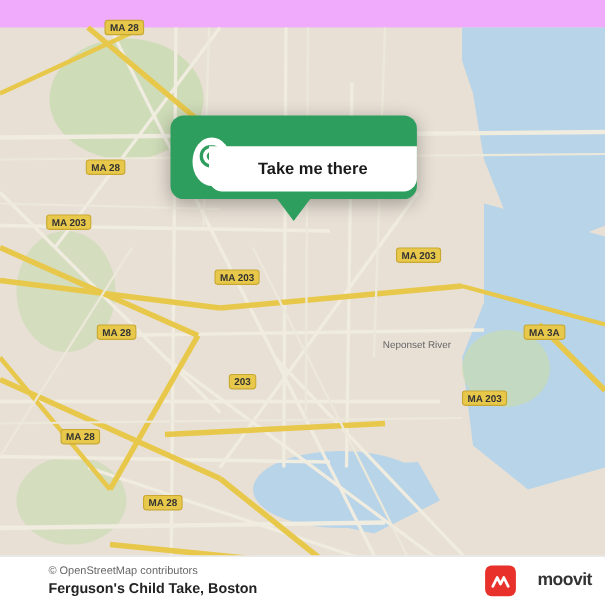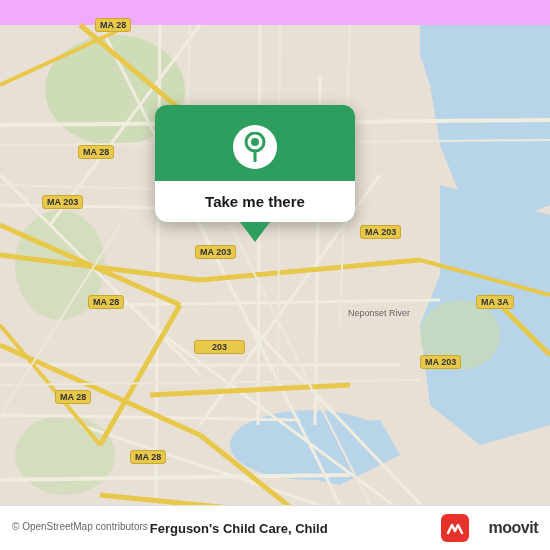--- a/index.html
+++ b/index.html
@@ -18,25 +18,25 @@
       position: relative;
       background-color: #f0abfc;
       overflow: hidden;
     }
 
     
     .popup-card {
       position: absolute;
       top: 100px;
       left: 150px;
-      width: 200px;
+      width: 224px;
       background: #2e9e5e;
       border-radius: 12px;
       display: flex;
-      flex-direction: column;
+      flex-direction: row;
       align-items: center;
       padding: 20px 20px 0 20px;
       box-shadow: 0 4px 16px rgba(0,0,0,0.3);
       z-index: 100;
     }
 
     .popup-card::after {
       content: '';
       position: absolute;
       bottom: -20px;
@@ -84,22 +84,23 @@
       padding: 8px 12px;
       display: flex;
       align-items: center;
       justify-content: space-between;
       border-top: 1px solid #ddd;
       z-index: 200;
     }
 
     .bottom-left {
       display: flex;
-      flex-direction: row;
+      flex-direction: column;
       gap: 2px;
+      margin-left: 32px;
     }
 
     .attribution {
       font-size: 10px;
       color: #666;
     }
 
     .location-name {
       font-size: 13px;
       font-weight: 600;
@@ -212,21 +213,21 @@
 
   <div id="road-labels" style="position:absolute;inset:0;pointer-events:none;z-index:10;">
   <div style="position: absolute; top: 18px; left: 95px; background: rgb(232, 200, 74); color: rgb(51, 51, 51); font-size: 9px; font-weight: bold; padding: 1px 4px; border-radius: 3px; border: 1px solid rgb(200, 168, 48); white-space: nowrap; font-family: Arial, sans-serif;">MA 28</div>
       <div style="position: absolute; top: 145px; left: 78px; background: rgb(232, 200, 74); color: rgb(51, 51, 51); font-size: 9px; font-weight: bold; padding: 1px 4px; border-radius: 3px; border: 1px solid rgb(200, 168, 48); white-space: nowrap; font-family: Arial, sans-serif;">MA 28</div>
       <div style="position: absolute; top: 295px; left: 88px; background: rgb(232, 200, 74); color: rgb(51, 51, 51); font-size: 9px; font-weight: bold; padding: 1px 4px; border-radius: 3px; border: 1px solid rgb(200, 168, 48); white-space: nowrap; font-family: Arial, sans-serif;">MA 28</div>
       <div style="position: absolute; top: 390px; left: 55px; background: rgb(232, 200, 74); color: rgb(51, 51, 51); font-size: 9px; font-weight: bold; padding: 1px 4px; border-radius: 3px; border: 1px solid rgb(200, 168, 48); white-space: nowrap; font-family: Arial, sans-serif;">MA 28</div>
       <div style="position: absolute; top: 450px; left: 130px; background: rgb(232, 200, 74); color: rgb(51, 51, 51); font-size: 9px; font-weight: bold; padding: 1px 4px; border-radius: 3px; border: 1px solid rgb(200, 168, 48); white-space: nowrap; font-family: Arial, sans-serif;">MA 28</div>
       <div style="position: absolute; top: 195px; left: 42px; background: rgb(232, 200, 74); color: rgb(51, 51, 51); font-size: 9px; font-weight: bold; padding: 1px 4px; border-radius: 3px; border: 1px solid rgb(200, 168, 48); white-space: nowrap; font-family: Arial, sans-serif;">MA 203</div>
       <div style="position: absolute; top: 245px; left: 195px; background: rgb(232, 200, 74); color: rgb(51, 51, 51); font-size: 9px; font-weight: bold; padding: 1px 4px; border-radius: 3px; border: 1px solid rgb(200, 168, 48); white-space: nowrap; font-family: Arial, sans-serif;">MA 203</div>
       <div style="position: absolute; top: 225px; left: 360px; background: rgb(232, 200, 74); color: rgb(51, 51, 51); font-size: 9px; font-weight: bold; padding: 1px 4px; border-radius: 3px; border: 1px solid rgb(200, 168, 48); white-space: nowrap; font-family: Arial, sans-serif;">MA 203</div>
-      <div style="position: absolute; top: 340px; left: 194px; background: rgb(232, 200, 74); color: rgb(51, 51, 51); font-size: 9px; font-weight: bold; padding: 1px 17px; border-radius: 3px; border: 1px solid rgb(200, 168, 48); white-space: nowrap; font-family: Arial, sans-serif;">203</div>
+      <div style="position: absolute; top: 340px; left: 208px; background: rgb(232, 200, 74); color: rgb(51, 51, 51); font-size: 9px; font-weight: bold; padding: 1px 4px; border-radius: 3px; border: 1px solid rgb(200, 168, 48); white-space: nowrap; font-family: Arial, sans-serif;">203</div>
       <div style="position: absolute; top: 295px; left: 476px; background: rgb(232, 200, 74); color: rgb(51, 51, 51); font-size: 9px; font-weight: bold; padding: 1px 4px; border-radius: 3px; border: 1px solid rgb(200, 168, 48); white-space: nowrap; font-family: Arial, sans-serif; text-align: right;">MA 3A</div>
       <div style="position: absolute; top: 355px; left: 420px; background: rgb(232, 200, 74); color: rgb(51, 51, 51); font-size: 9px; font-weight: bold; padding: 1px 4px; border-radius: 3px; border: 1px solid rgb(200, 168, 48); white-space: nowrap; font-family: Arial, sans-serif;">MA 203</div>
     </div>
 
   <div class="popup-card" style="top:105px; left:155px;">
     <div class="pin-icon">
       <svg width="24" height="30" viewBox="0 0 24 30" xmlns="http://www.w3.org/2000/svg">
         <circle cx="12" cy="10" r="9" fill="none" stroke="#2e9e5e" stroke-width="3"></circle>
         <circle cx="12" cy="10" r="4" fill="#2e9e5e"></circle>
         <line x1="12" y1="19" x2="12" y2="29" stroke="#2e9e5e" stroke-width="3" stroke-linecap="round"></line>
@@ -235,21 +236,21 @@
     <button class="popup-btn">Take me there</button>
   </div>
 
   <div style="position:absolute; top:308px; left:348px; font-size:9px; color:#666; z-index:11; pointer-events:none; white-space:nowrap;">
     Neponset River
   </div>
 
   <div class="bottom-bar">
     <div class="bottom-left">
       <div class="attribution">© OpenStreetMap contributors</div>
-      <div class="location-name">Ferguson's Child Care, Child</div>
+      <div class="location-name">Ferguson's Child Take, Boston</div>
     </div>
     <div class="moovit-logo">
       <div class="moovit-m">
         <svg width="18" height="18" viewBox="0 0 18 18" xmlns="http://www.w3.org/2000/svg">
           <path d="M2,14 L6,6 L9,12 L12,6 L16,14" fill="none" stroke="white" stroke-width="2.5" stroke-linecap="round" stroke-linejoin="round"></path>
         </svg>
       </div>
       <span class="moovit-text">moovit</span>
     </div>
   </div>

